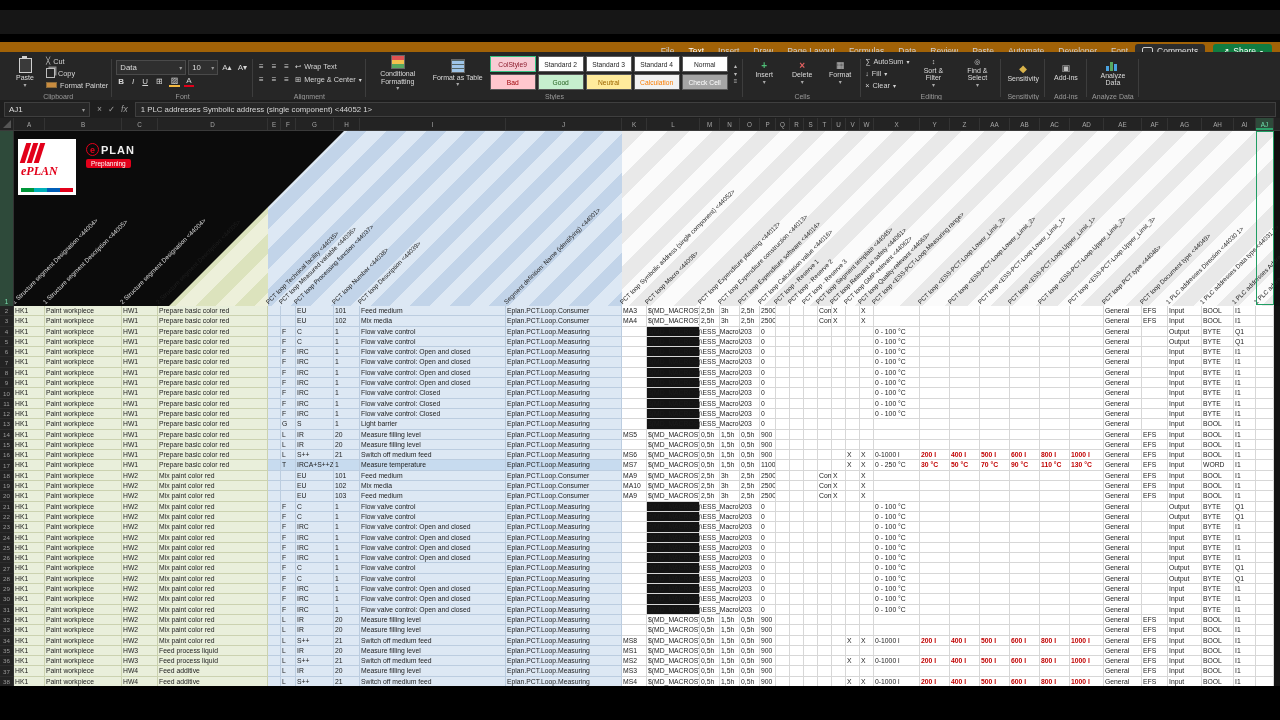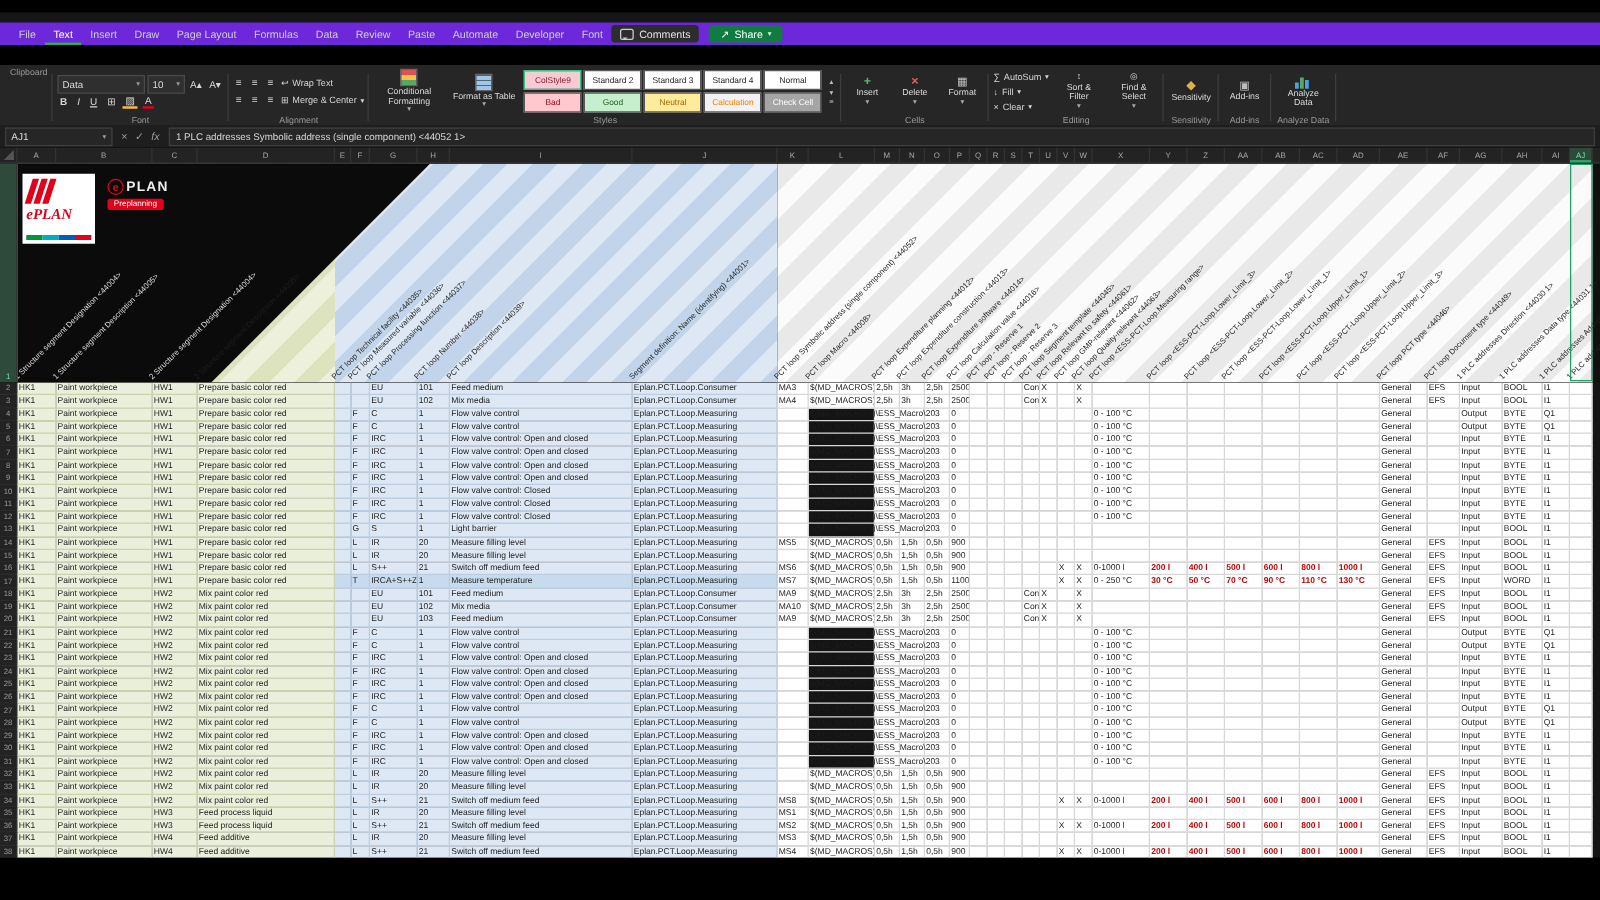--- a/index.html
+++ b/index.html
@@ -1,21 +1,21 @@
 <!DOCTYPE html>
 <html><head>
 <meta charset="utf-8">
 <style>
   html,body{margin:0;padding:0;background:#000;}
   .stage{position:relative;width:1280px;height:720px;background:#000;overflow:hidden;
          font-family:"Liberation Sans",sans-serif;-webkit-font-smoothing:antialiased;}
   
   .titlebar{position:absolute;top:10px;left:0;right:0;height:24px;background:#161616;}
-  .menubar{position:absolute;top:18px;left:0;right:0;height:18px;background:#6d28d9;
-           display:flex;align-items:center;justify-content:flex-start;padding:0 8px;}
+  .menubar{position:absolute;top:42px;left:0;right:0;height:18px;background:#a16207;
+           display:flex;align-items:center;justify-content:flex-end;padding:0 8px;}
   .tabs{display:flex;height:100%;}
   .tab{color:#cfcfcf;font-size:8.5px;padding:0 7px;display:flex;align-items:center;}
   .tab.active{color:#fff;box-shadow:inset 0 -2px 0 #27ae60;}
   .menubar-right{display:flex;gap:8px;align-items:center;}
   .comments-btn{display:flex;align-items:center;gap:4px;color:#e3e3e3;font-size:8.5px;
                 padding:2px 7px;border-radius:3px;background:#2d2d2d;}
   .bubble-icon{width:9px;height:7px;border:1px solid #cfcfcf;border-radius:2px;position:relative;}
   .bubble-icon:after{content:"";position:absolute;left:1px;bottom:-3px;border:2px solid transparent;border-top-color:#cfcfcf;}
   .share-btn{display:flex;align-items:center;gap:4px;background:#107c41;color:#fff;font-size:8.5px;
              padding:2px 9px;border-radius:3px;}
@@ -151,20 +151,41 @@
         <span>↗</span>
         <span>Share</span>
         <span class="caret">▾</span>
       </div>
     </div>
   </div>
 
   <div class="ribbon">
 
     <div class="group">
+      <div class="group-body">
+        <div class="big">
+          <span class="ic-paste"></span>
+          <span>Paste</span>
+          <span class="caret">▾</span>
+        </div>
+        <div class="minicol">
+          <div class="small-row">
+            <span class="mini-ic">╳</span>
+            <span>Cut</span>
+          </div>
+          <div class="small-row">
+            <span class="ic-copy"></span>
+            <span>Copy</span>
+          </div>
+          <div class="small-row">
+            <span class="ic-brush"></span>
+            <span>Format Painter</span>
+          </div>
+        </div>
+      </div>
       <div class="group-label">Clipboard</div>
     </div>
 
     <div class="group">
       <div class="group-body">
         <div class="col2">
           <div style="display:flex;gap:2px;">
             <div class="dd" style="width:62px">
               <span>Data</span>
               <span class="caret">▾</span>

